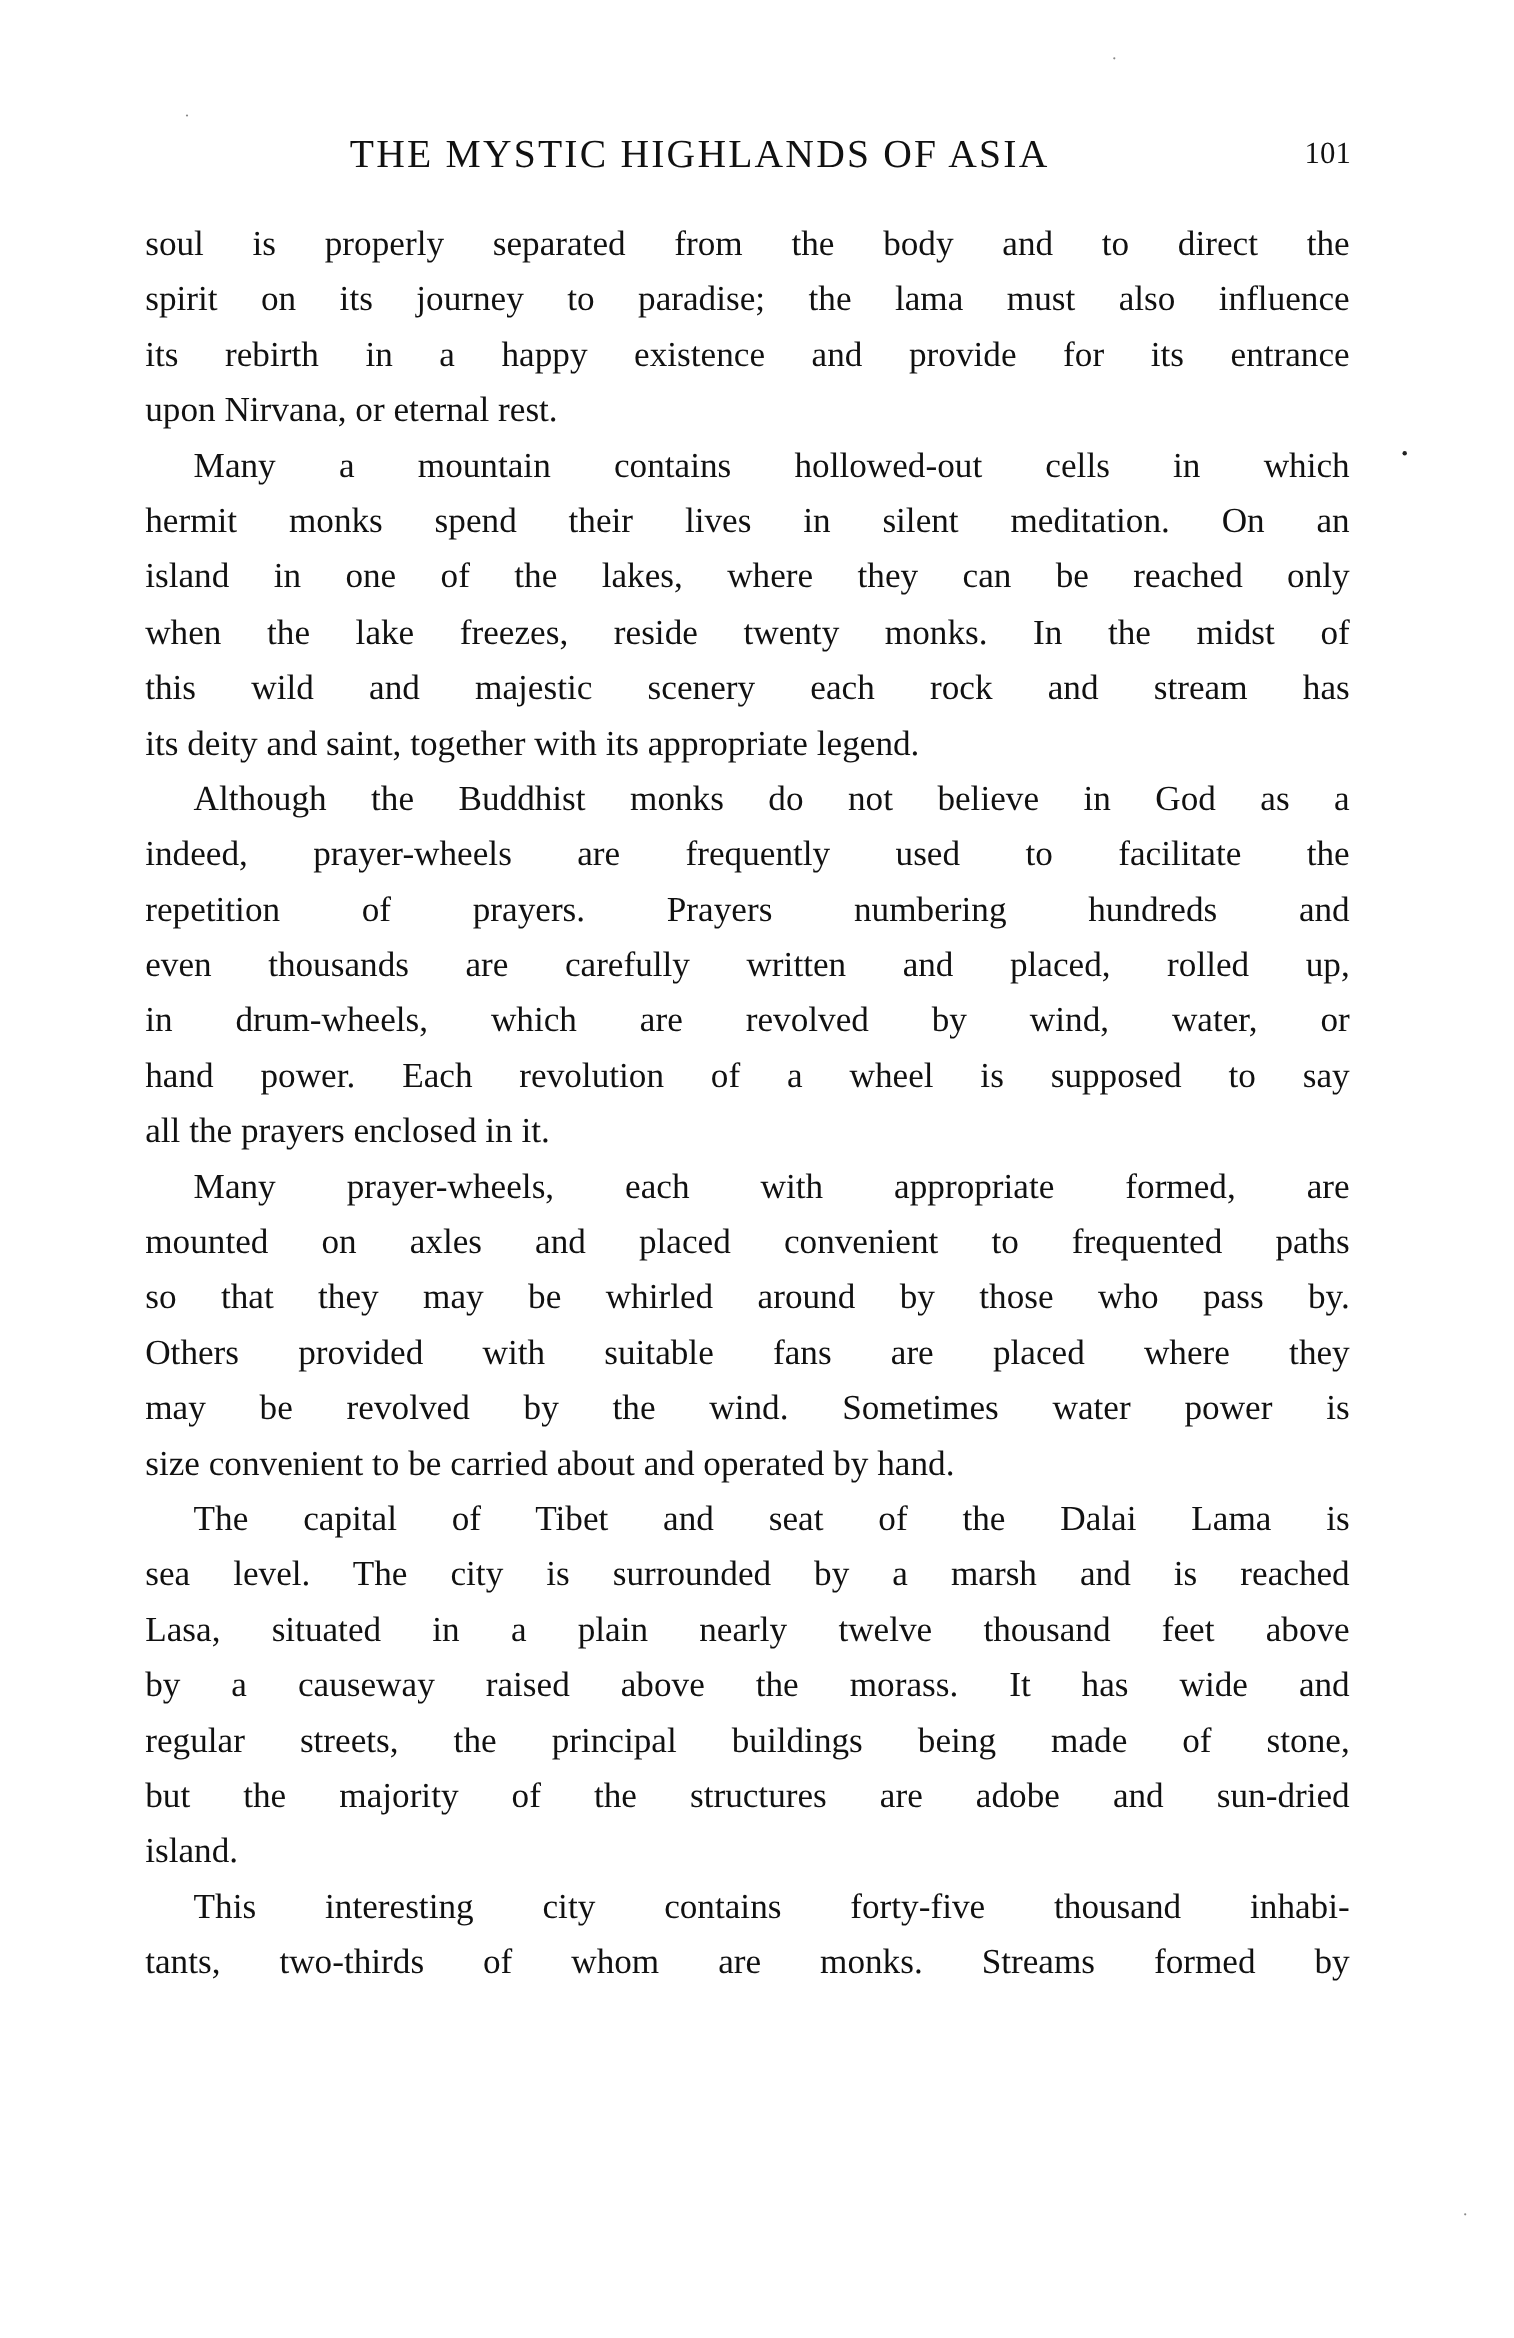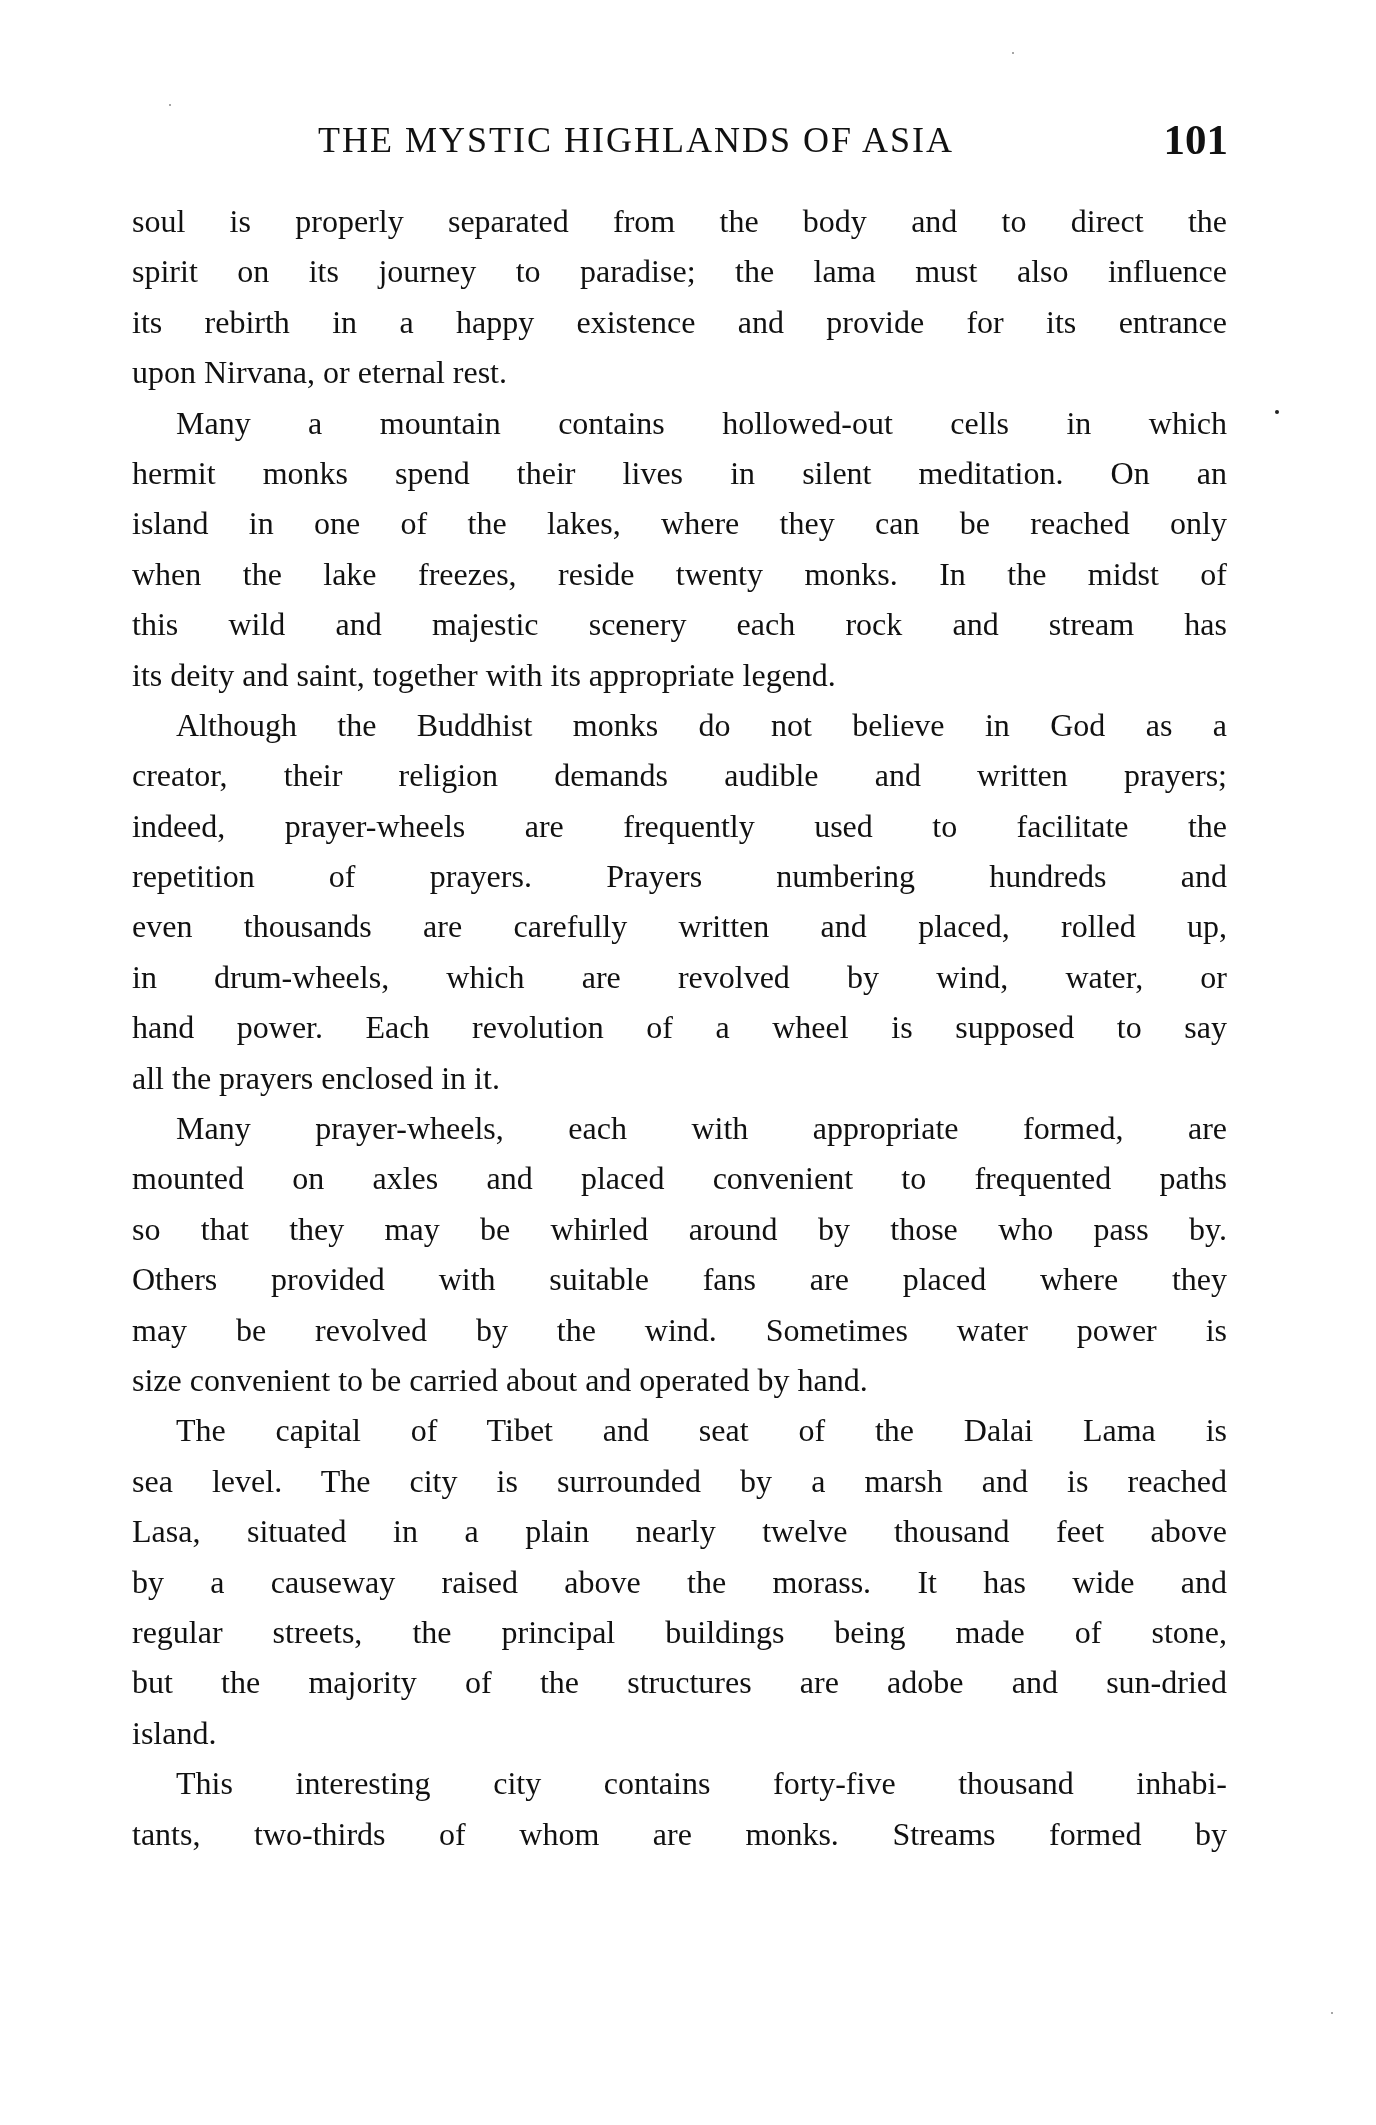--- a/index.html
+++ b/index.html
@@ -28,23 +28,22 @@
   }
   .running-head .title {
     position: absolute;
     left: 0;
     top: 0;
   }
   .running-head .page-number {
     position: absolute;
     right: 0;
     top: 0;
-    font-size: 43px;
+    font-size: 28px;
     letter-spacing: 0;
-    font-weight: bold;
   }
   .page-body {
     position: absolute;
     top: 196px;
     left: 132px;
     width: 1095px;
   }
   .paragraph {
     margin: 0;
   }
@@ -96,21 +95,20 @@
     <div class="paragraph">
       <span class="line first">Many a mountain contains hollowed-out cells in which</span>
       <span class="line">hermit monks spend their lives in silent meditation.  On an</span>
       <span class="line">island in one of the lakes, where they can be reached only</span>
       <span class="line">when the lake freezes, reside twenty monks.  In the midst of</span>
       <span class="line">this wild and majestic scenery each rock and stream has</span>
       <span class="line last">its deity and saint, together with its appropriate legend.</span>
     </div>
     <div class="paragraph">
       <span class="line first">Although the Buddhist monks do not believe in God as a</span>
-      <span class="line">creator, their religion demands audible and written prayers;</span>
       <span class="line">indeed, prayer-wheels are frequently used to facilitate the</span>
       <span class="line">repetition of prayers.  Prayers numbering hundreds and</span>
       <span class="line">even thousands are carefully written and placed, rolled up,</span>
       <span class="line">in drum-wheels, which are revolved by wind, water, or</span>
       <span class="line">hand power.  Each revolution of a wheel is supposed to say</span>
       <span class="line last">all the prayers enclosed in it.</span>
     </div>
     <div class="paragraph">
       <span class="line first">Many prayer-wheels, each with appropriate formed, are</span>
       <span class="line">mounted on axles and placed convenient to frequented paths</span>

